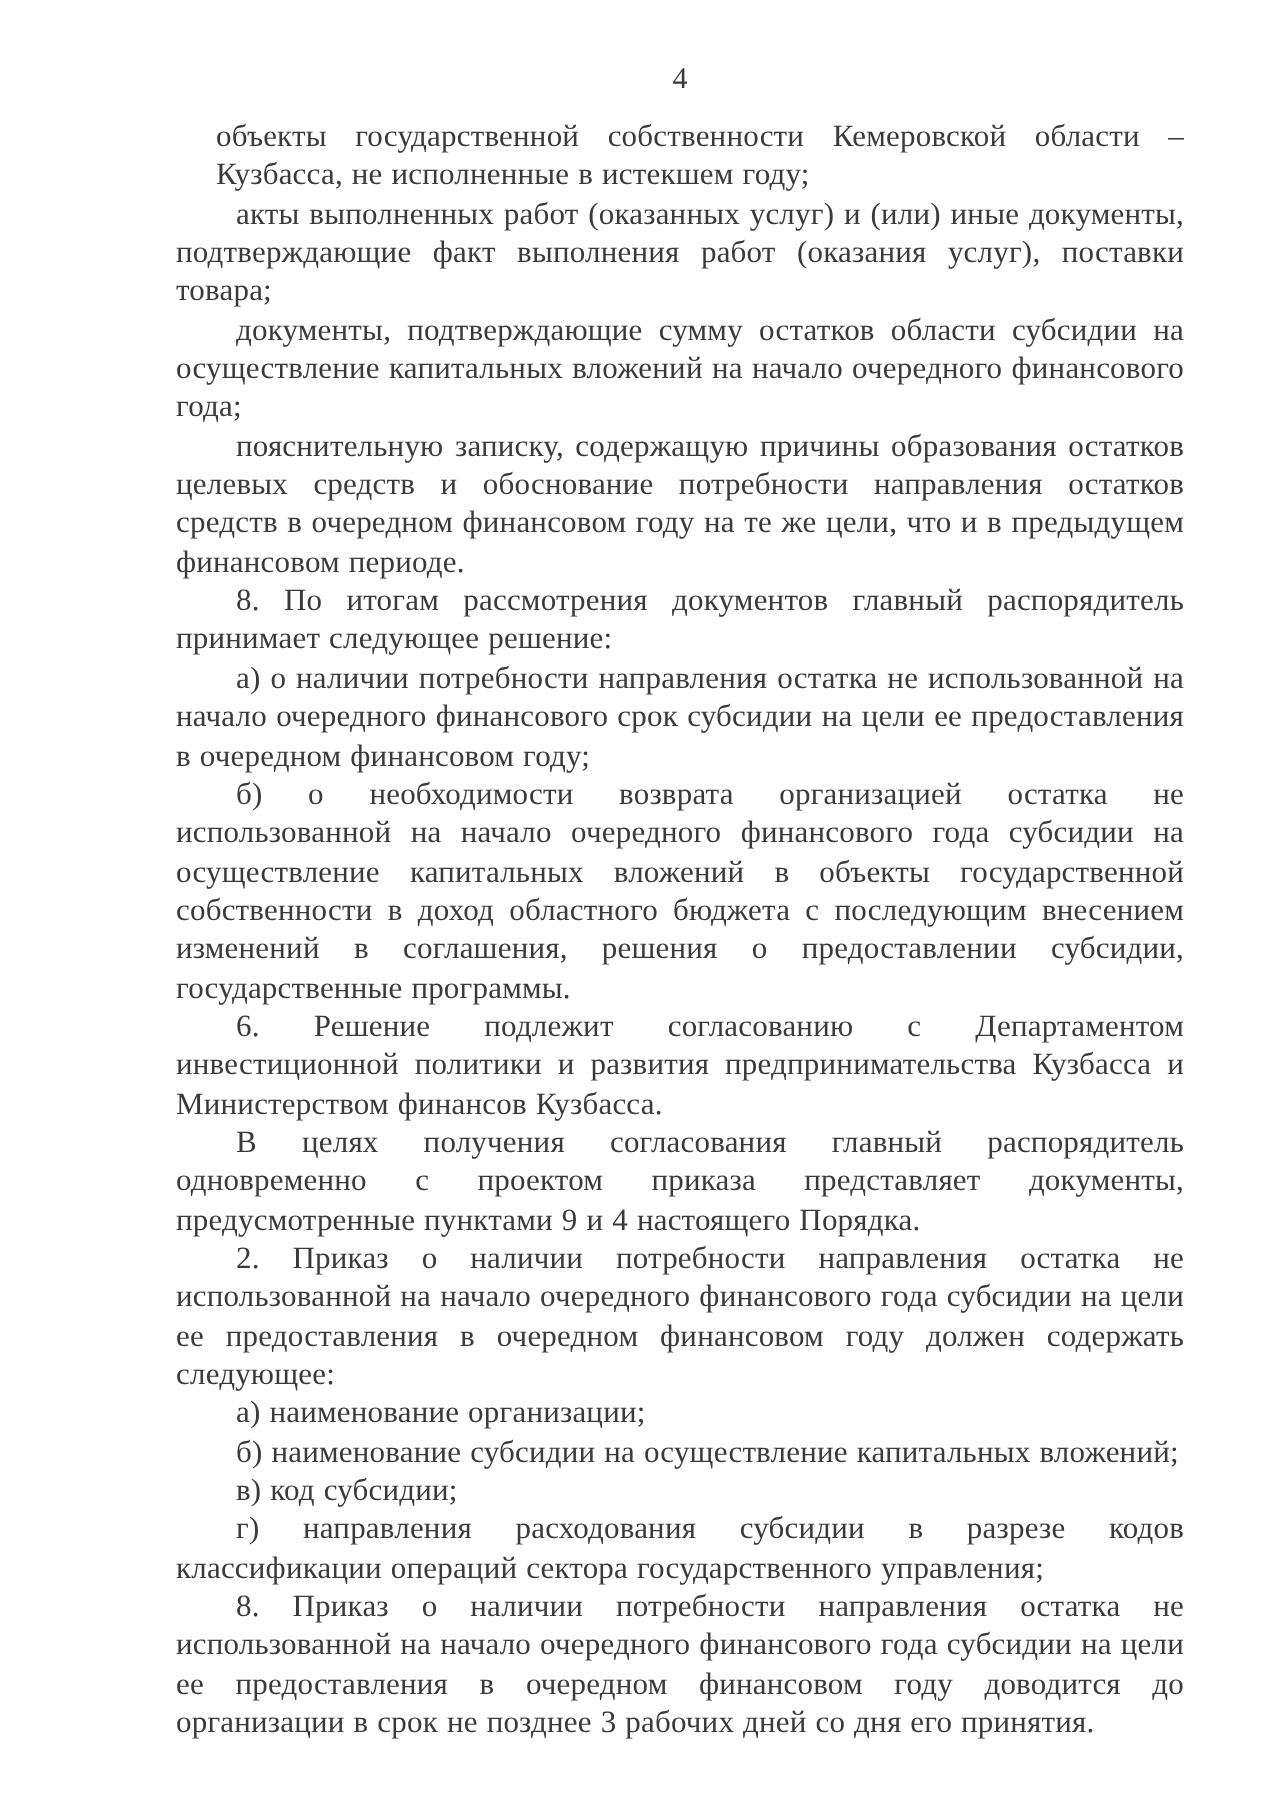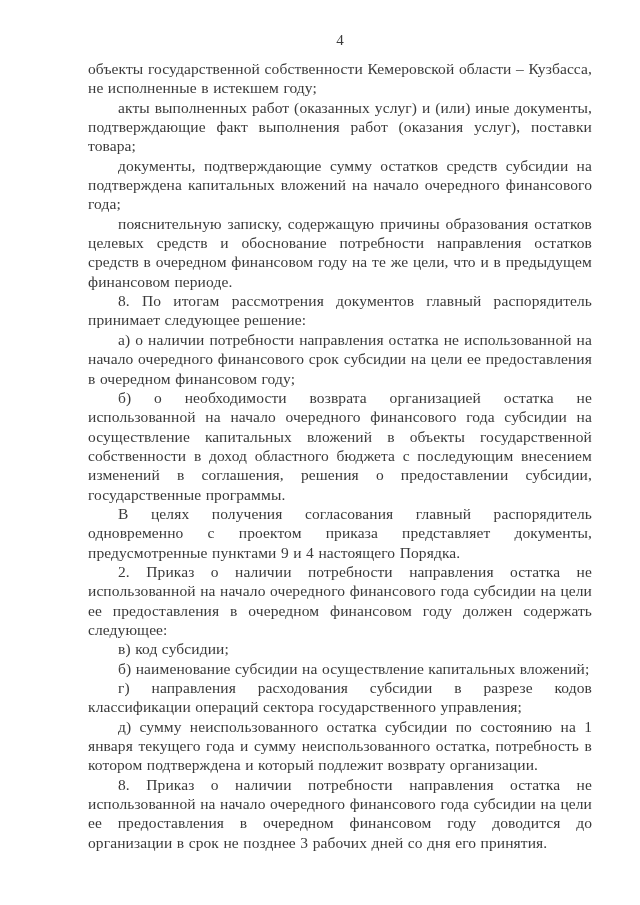--- a/index.html
+++ b/index.html
@@ -46,36 +46,38 @@
     letter-spacing: 0.1px;
   }
   .content p {
     margin: 0;
     padding: 0;
     text-indent: 30px;
     word-spacing: 0.5px;
   }
   .content p.no-indent {
     text-indent: 0;
+    margin-left: 20px;
   }
 </style>
 </head>
 <body>
 
 <div class="page">
   <div class="page-number">4</div>
   <div class="content">
     <p class="no-indent">объекты государственной собственности Кемеровской области – Кузбасса, не исполненные в истекшем году;</p>
     <p>акты выполненных работ (оказанных услуг) и (или) иные документы, подтверждающие факт выполнения работ (оказания услуг), поставки товара;</p>
-    <p>документы, подтверждающие сумму остатков средств субсидии на подтверждена капитальных вложений на начало очередного финансового года;</p>
+    <p>документы, подтверждающие сумму остатков области субсидии на осуществление капитальных вложений на начало очередного финансового года;</p>
     <p>пояснительную записку, содержащую причины образования остатков целевых средств и обоснование потребности направления остатков  средств в очередном финансовом году на те же цели, что и в предыдущем финансовом периоде.</p>
     <p>8. По итогам рассмотрения документов главный распорядитель принимает следующее решение:</p>
     <p>а) о наличии потребности направления остатка не использованной на начало очередного финансового срок субсидии на цели ее предоставления в очередном финансовом году;</p>
     <p>б) о необходимости возврата организацией остатка не использованной на начало очередного финансового года субсидии на осуществление капитальных вложений в объекты государственной собственности в доход областного бюджета с последующим внесением изменений в соглашения, решения о предоставлении субсидии, государственные программы.</p>
+    <p>6. Решение подлежит согласованию с Департаментом инвестиционной политики и развития предпринимательства Кузбасса и Министерством финансов Кузбасса.</p>
     <p>В целях получения согласования  главный распорядитель одновременно с проектом приказа представляет документы, предусмотренные пунктами  9 и 4 настоящего Порядка.</p>
     <p>2. Приказ о наличии потребности направления остатка не использованной на начало очередного финансового года субсидии на цели ее предоставления в очередном финансовом году должен содержать следующее:</p>
+    <p>а) наименование организации;</p>
+    <p>б) наименование субсидии на осуществление капитальных вложений;</p>
     <p>в) код субсидии;</p>
-    <p>б) наименование субсидии на осуществление капитальных вложений;</p>
     <p>г) направления расходования субсидии в разрезе кодов классификации операций сектора государственного управления;</p>
-    <p>д) сумму неиспользованного остатка субсидии по состоянию на 1 января текущего года и сумму неиспользованного остатка, потребность в котором подтверждена и который подлежит возврату организации.</p>
     <p>8. Приказ о наличии потребности направления остатка не использованной на начало очередного финансового года субсидии на цели ее предоставления в очередном финансовом году доводится до организации в срок не позднее 3 рабочих дней со дня его принятия.</p>
   </div>
 </div>
 
 </body></html>

